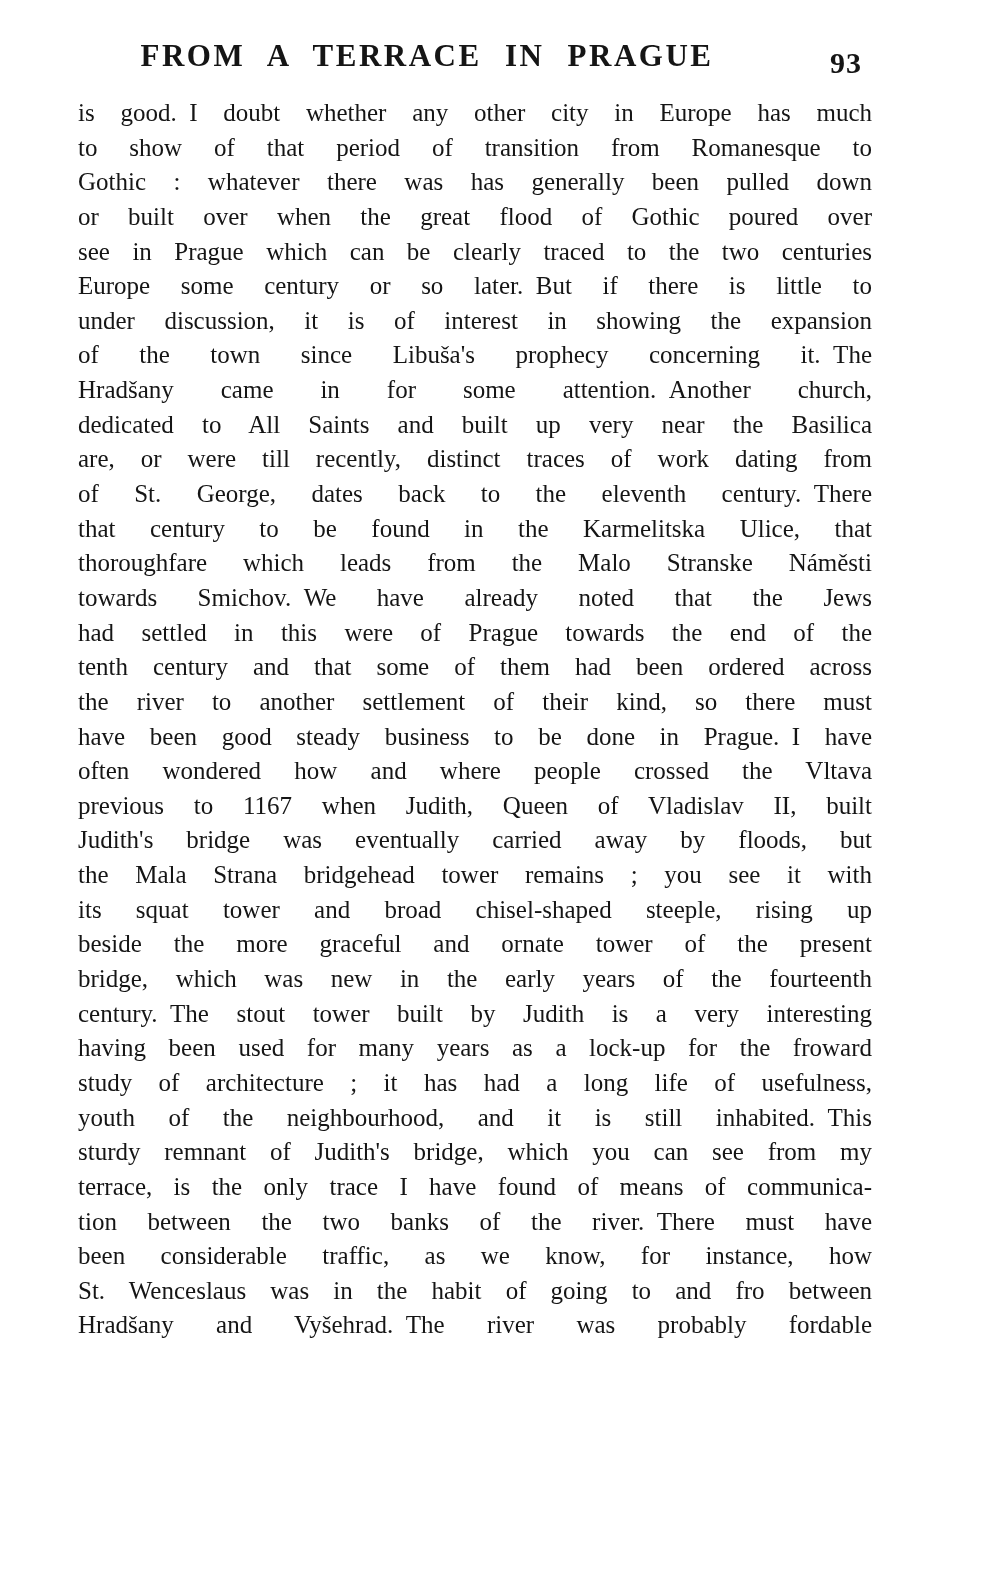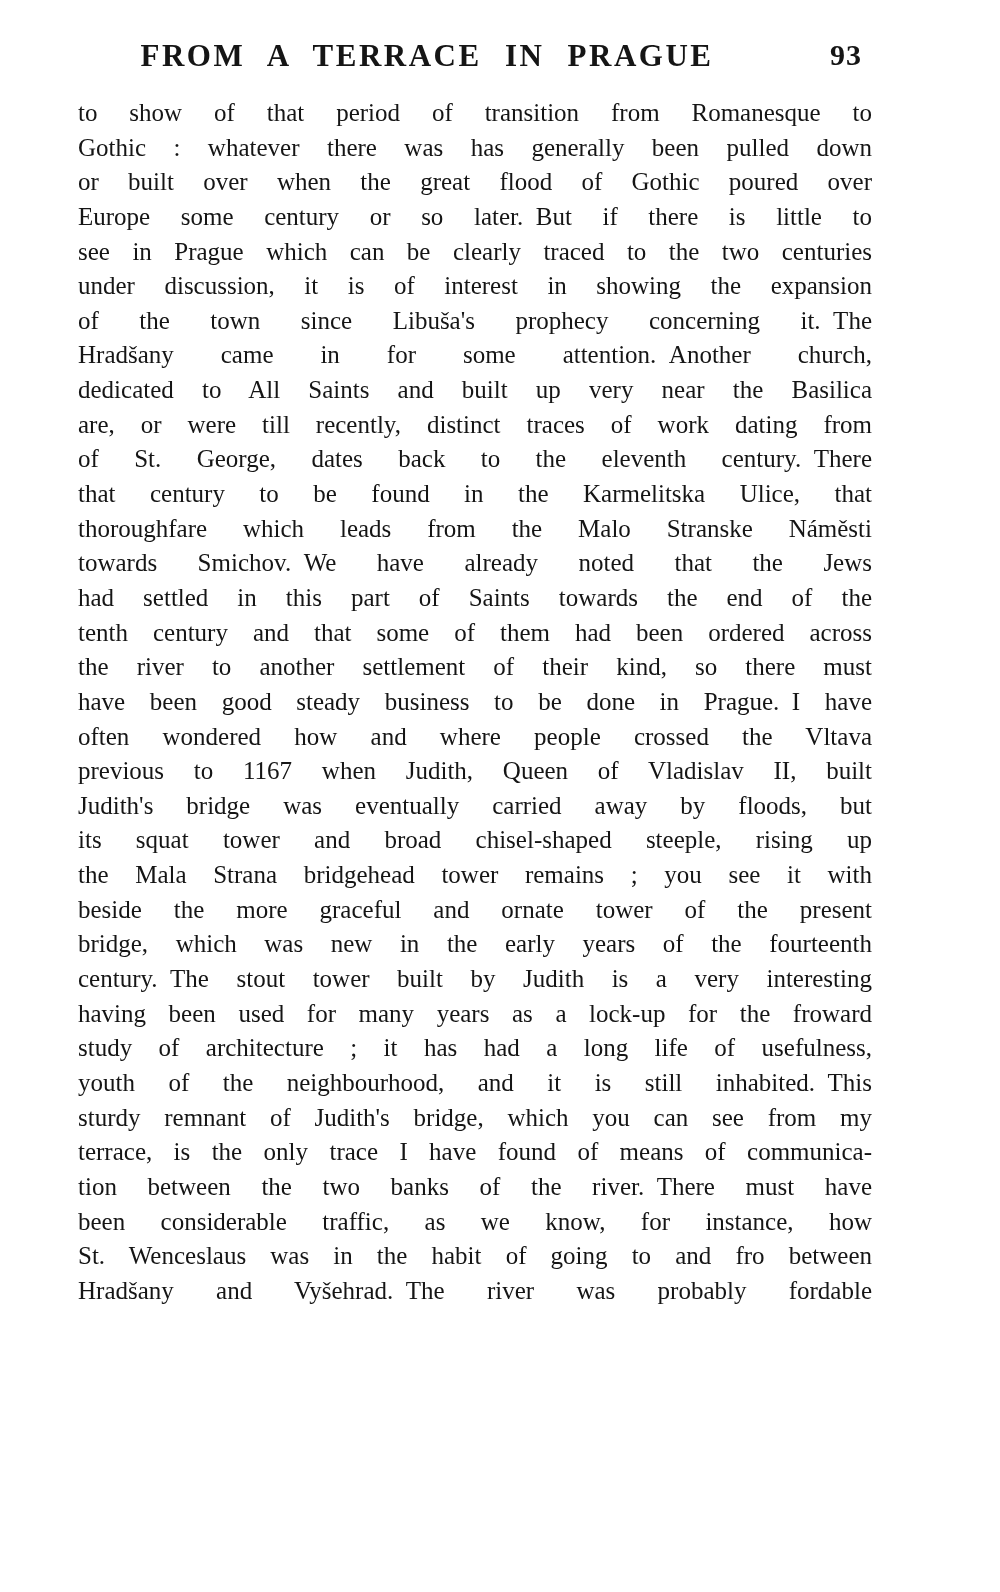--- a/index.html
+++ b/index.html
@@ -29,21 +29,21 @@
     word-spacing: 13px;
     white-space: nowrap;
   }
   .head-title {
     display: inline-block;
     transform: translateX(-48px); 
   }
   .folio {
     position: absolute;
     right: 10px;
-    top: 0;
+    top: 8px;
     font-weight: bold;
     font-size: 30px;
     letter-spacing: 1px;
     word-spacing: normal;
   }
   .body-text {
     position: absolute;
     left: 78px;
     top: 96px;
     width: 794px;
@@ -59,43 +59,44 @@
 </style>
 </head>
 <body>
 
 <div class="page">
   <div class="running-head">
     <span class="head-title">FROM A TERRACE IN PRAGUE</span>
     <span class="folio">93</span>
   </div>
   <div class="body-text">
+      <div class="text-line">is good. I doubt whether any other city in Europe has much</div>
       <div class="text-line">to show of that period of transition from Romanesque to</div>
       <div class="text-line">Gothic : whatever there was has generally been pulled down</div>
       <div class="text-line">or built over when the great flood of Gothic poured over</div>
+      <div class="text-line">see in Prague which can be clearly traced to the two centuries</div>
       <div class="text-line">Europe some century or so later. But if there is little to</div>
-      <div class="text-line">see in Prague which can be clearly traced to the two centuries</div>
       <div class="text-line">under discussion, it is of interest in showing the expansion</div>
       <div class="text-line">of the town since Libuša's prophecy concerning it. The</div>
       <div class="text-line">Hradšany came in for some attention. Another church,</div>
       <div class="text-line">dedicated to All Saints and built up very near the Basilica</div>
       <div class="text-line">are, or were till recently, distinct traces of work dating from</div>
       <div class="text-line">of St. George, dates back to the eleventh century. There</div>
       <div class="text-line">that century to be found in the Karmelitska Ulice, that</div>
       <div class="text-line">thoroughfare which leads from the Malo Stranske Náměsti</div>
       <div class="text-line">towards Smichov. We have already noted that the Jews</div>
-      <div class="text-line">had settled in this part of Saints towards the end of the</div>
+      <div class="text-line">had settled in this were of Prague towards the end of the</div>
       <div class="text-line">tenth century and that some of them had been ordered across</div>
       <div class="text-line">the river to another settlement of their kind, so there must</div>
       <div class="text-line">have been good steady business to be done in Prague. I have</div>
       <div class="text-line">often wondered how and where people crossed the Vltava</div>
       <div class="text-line">previous to 1167 when Judith, Queen of Vladislav II, built</div>
       <div class="text-line">Judith's bridge was eventually carried away by floods, but</div>
+      <div class="text-line">the Mala Strana bridgehead tower remains ; you see it with</div>
       <div class="text-line">its squat tower and broad chisel-shaped steeple, rising up</div>
-      <div class="text-line">the Mala Strana bridgehead tower remains ; you see it with</div>
       <div class="text-line">beside the more graceful and ornate tower of the present</div>
       <div class="text-line">bridge, which was new in the early years of the fourteenth</div>
       <div class="text-line">century. The stout tower built by Judith is a very interesting</div>
       <div class="text-line">having been used for many years as a lock-up for the froward</div>
       <div class="text-line">study of architecture ; it has had a long life of usefulness,</div>
       <div class="text-line">youth of the neighbourhood, and it is still inhabited. This</div>
       <div class="text-line">sturdy remnant of Judith's bridge, which you can see from my</div>
       <div class="text-line">terrace, is the only trace I have found of means of communica-</div>
       <div class="text-line">tion between the two banks of the river. There must have</div>
       <div class="text-line">been considerable traffic, as we know, for instance, how</div>

